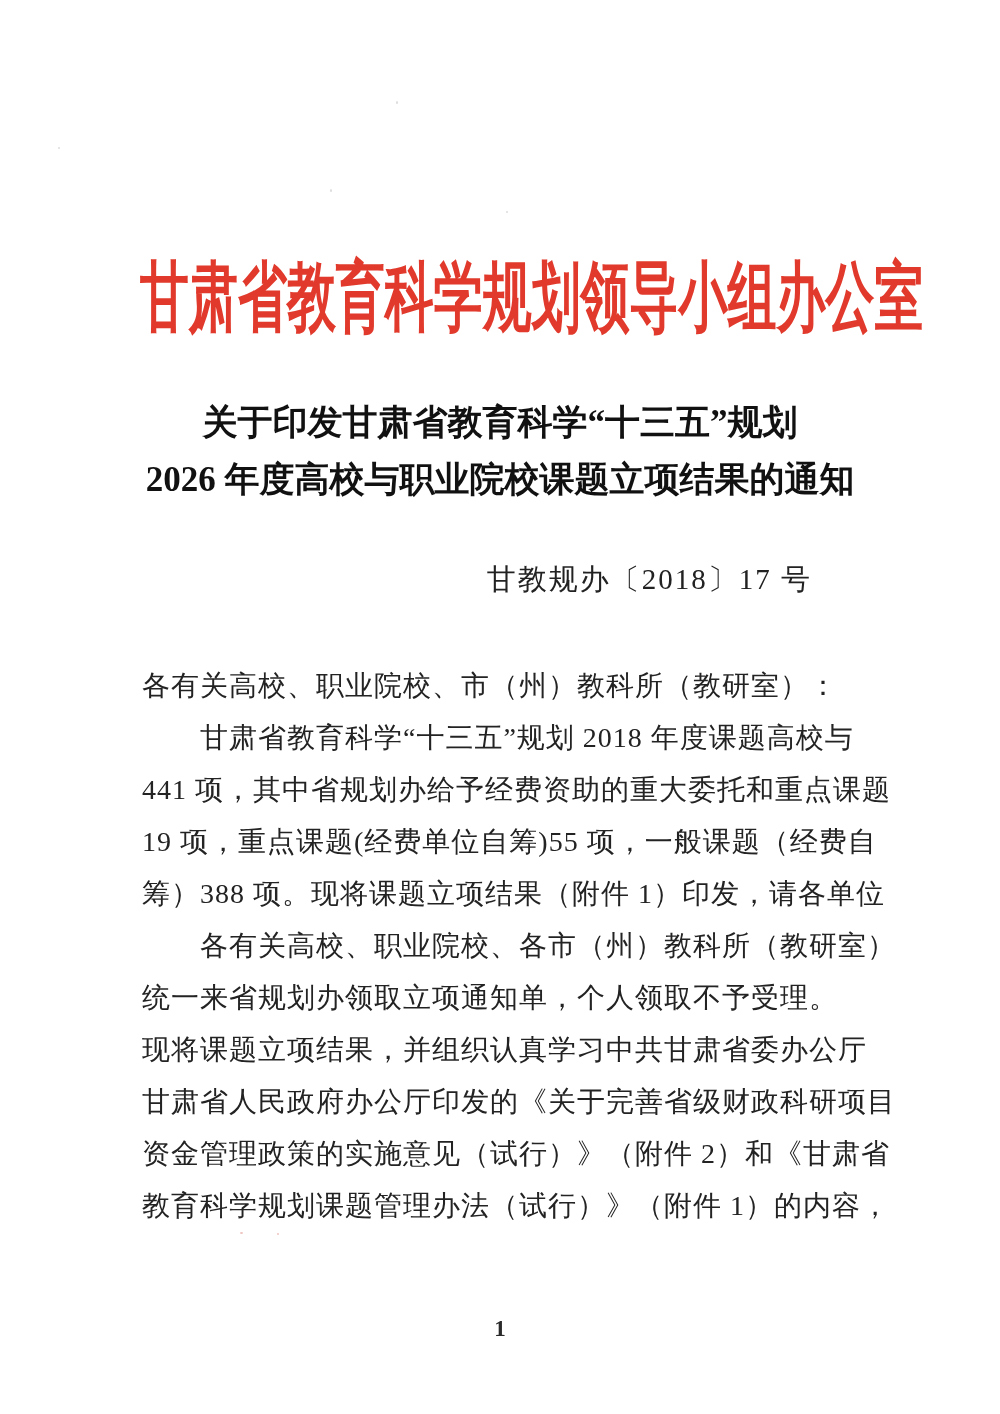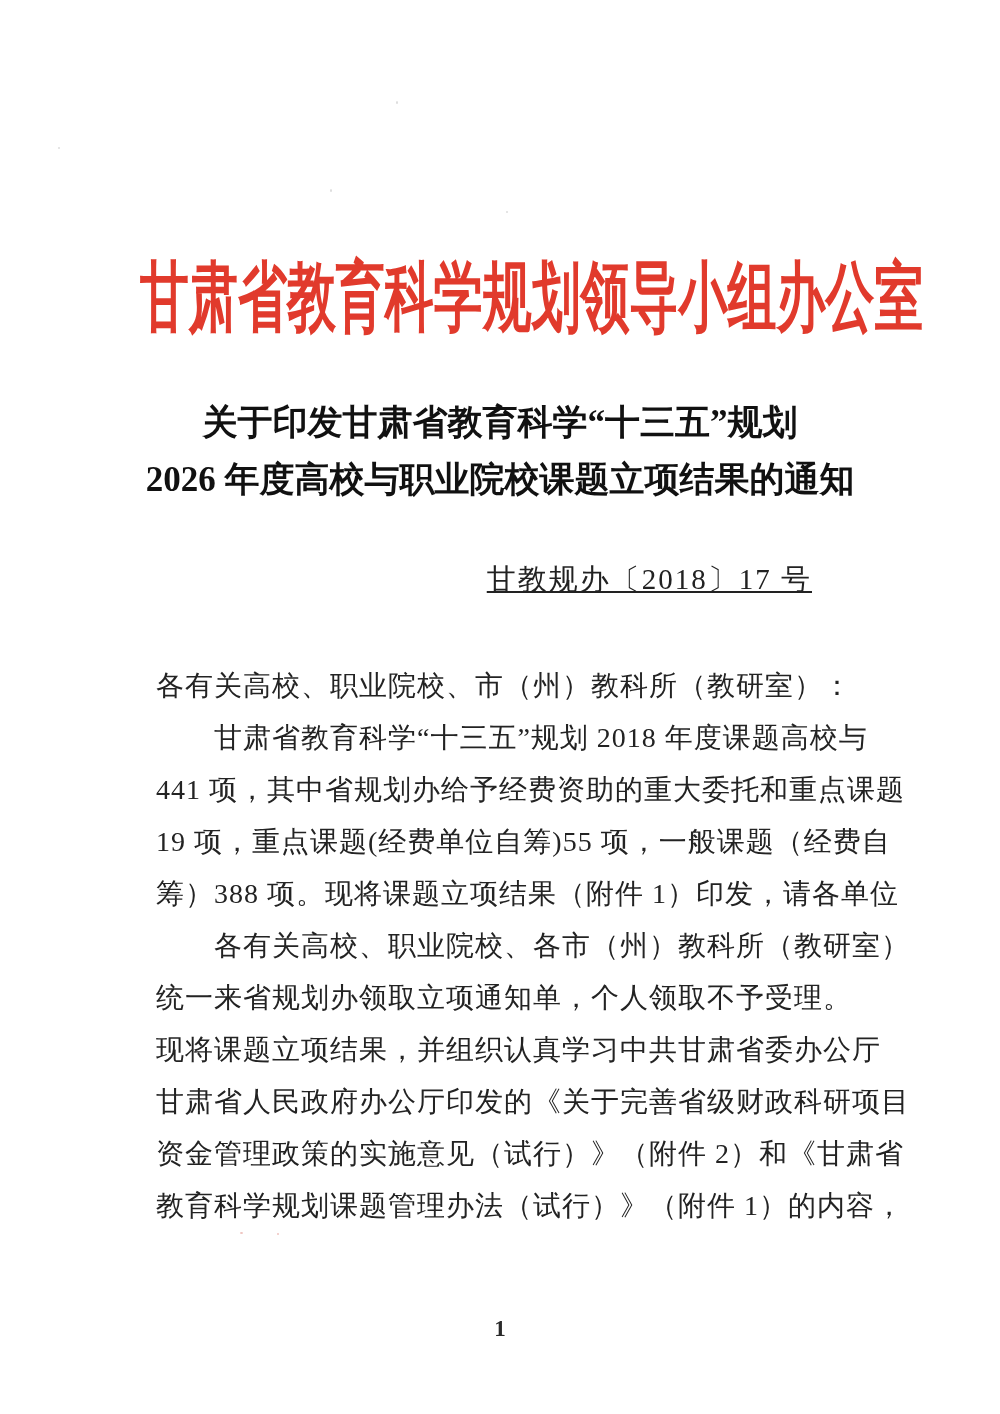--- a/index.html
+++ b/index.html
@@ -50,27 +50,26 @@
   
   .doc-number {
     position: absolute;
     top: 560px;
     left: 0;
     width: 812px;
     text-align: right;
     font-size: 29px;
     letter-spacing: 2px;
     color: #222222;
-    text-decoration: underline;
   }
   
   .body-block {
     position: absolute;
     top: 660px;
-    left: 156px;
+    left: 142px;
     width: 692px;
     font-size: 28px;
     line-height: 52px;
     letter-spacing: 1px;
     color: #232323;
   }
   .body-line {
     height: 52px;
     white-space: nowrap;
   }

